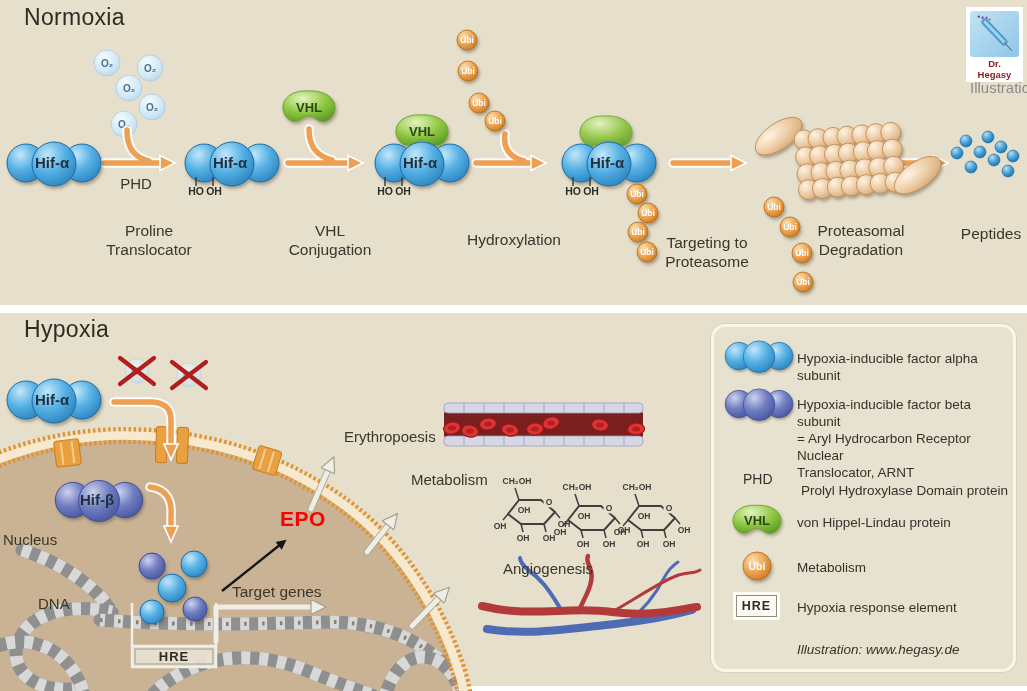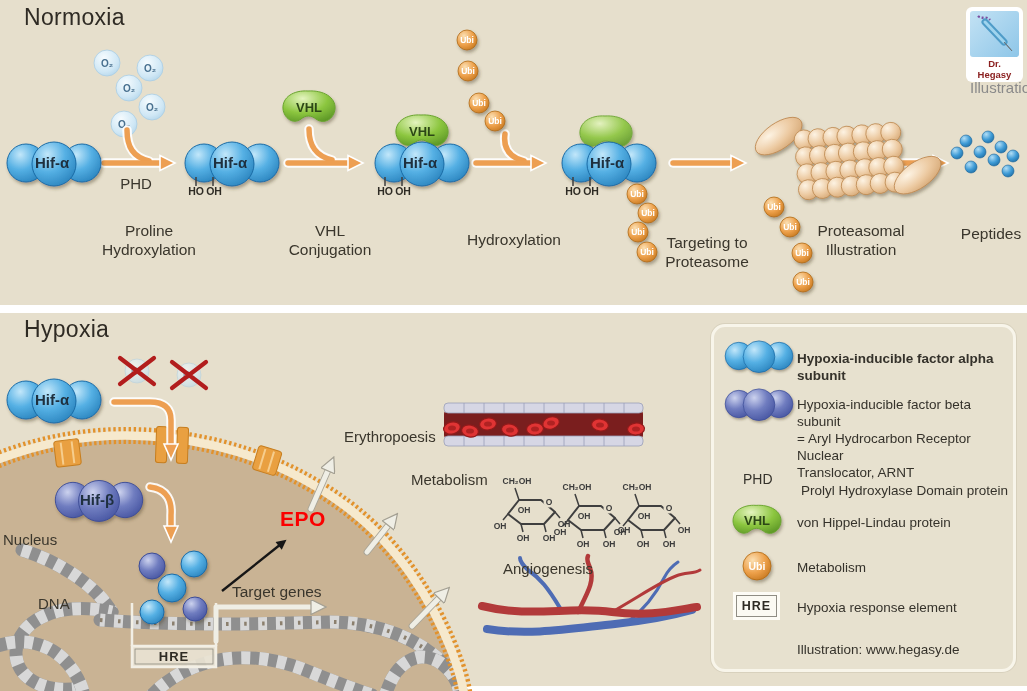--- a/index.html
+++ b/index.html
@@ -21,21 +21,21 @@
                 box-shadow:0 0 0 1px #d8d1bd; }
   .leg-text { position:absolute; left:797px; width:215px; z-index:3; color:#35322b;
               font-size:13.5px; line-height:17px; white-space:pre-line; }
   .leg-key { position:absolute; z-index:3; color:#35322b; font-size:14px; }
   #hre-chip { position:absolute; left:736px; top:595px; width:41px; height:22px; z-index:3;
               background:#fbfaf3; border:1px solid #8f8d84; box-shadow:0 0 0 3px #fdfcf6;
               display:flex; align-items:center; justify-content:center;
               font-size:12.5px; font-weight:700; color:#2e2b24; letter-spacing:1px; }
   
   #logo { position:absolute; left:966px; top:7px; width:57px; height:75px; z-index:3;
-          background:#ffffff; border-radius:6px; padding:4px 4px 2px 4px; text-align:center; }
+          background:#ffffff; border-radius:0; padding:4px 4px 2px 4px; text-align:center; }
   #logo .logo-art { width:49px; height:46px; background:linear-gradient(135deg,#c3e2f4,#8ec6e8); border-radius:3px; }
   #logo .l1 { font-size:9.5px; font-weight:700; color:#8b2020; margin-top:1px; }
   #logo .l2 { font-size:15px; color:#8a8a8a; margin-top:-1px; }
   
   svg text { text-anchor:middle; }
   .tBlob { font-size:15px; font-weight:600; fill:#1e2f3e; }
   .tVhl  { font-size:13px; font-weight:700; fill:#2c4716; }
   .tUbi  { font-size:8.5px; font-weight:700; fill:#ffffff; }
   .tUbiL { font-size:10.5px; font-weight:700; fill:#ffffff; }
   .tO2   { font-size:10px; font-weight:700; fill:#48708f; }
@@ -455,50 +455,50 @@
       <use href="#bean" class="cGreen" transform="translate(757,521) scale(0.92)" filter="url(#ds)"></use>
       <text class="tVhl" x="757" y="525">VHL</text>
       <circle class="cUbi" cx="757" cy="566" r="14" filter="url(#ds)"></circle>
       <text class="tUbiL" x="757" y="570">Ubi</text>
     </g>
   </svg>
 
   <div class="lbl title" style="left:24px; top:8px;">Normoxia</div>
   <div class="lbl" style="left:106px; top:175px; width:60px; text-align:center;">PHD</div>
   <div class="lbl step" style="left:74px;  top:221px; width:150px;">Proline
-Hydroxylation</div>
+Translocator</div>
   <div class="lbl step" style="left:255px; top:221px; width:150px;">VHL
 Conjugation</div>
   <div class="lbl step" style="left:439px; top:230px; width:150px;">Hydroxylation</div>
   <div class="lbl step" style="left:632px; top:233px; width:150px;">Targeting to
 Proteasome</div>
   <div class="lbl step" style="left:786px; top:221px; width:150px;">Proteasomal
-Illustration</div>
+Degradation</div>
   <div class="lbl step" style="left:931px; top:224px; width:120px;">Peptides</div>
 
   <div class="lbl title" style="left:24px; top:320px;">Hypoxia</div>
   <div class="lbl" style="left:3px; top:531px;">Nucleus</div>
   <div class="lbl" style="left:38px; top:595px;">DNA</div>
   <div class="lbl" style="left:232px; top:583px; font-size:15.5px;">Target genes</div>
   <div class="lbl epo" style="left:280px; top:510px;">EPO</div>
   <div class="lbl" style="left:344px; top:428px;">Erythropoesis</div>
   <div class="lbl" style="left:411px; top:471px;">Metabolism</div>
   <div class="lbl" style="left:466px; top:560px;margin-left:37px;">Angiogenesis</div>
 
-  <div class="leg-text" style="top:350px;font-weight:bold;">Hypoxia-inducible factor alpha subunit</div>
+  <div class="leg-text" style="top:350px;">Hypoxia-inducible factor alpha subunit</div>
   <div class="leg-text" style="top:396px;">Hypoxia-inducible factor beta subunit
 = Aryl Hydrocarbon Receptor Nuclear
   Translocator, ARNT</div>
   <div class="leg-key" style="left:743px; top:471px;">PHD</div>
   <div class="leg-text" style="top:482px;text-align:center;">Prolyl Hydroxylase Domain protein</div>
   <div class="leg-text" style="top:514px;">von Hippel-Lindau protein</div>
   <div class="leg-text" style="top:559px;">Metabolism</div>
   <div id="hre-chip">HRE</div>
   <div class="leg-text" style="top:599px;">Hypoxia response element</div>
-  <div class="leg-text" style="top:641px;">Illustration:  www.hegasy.de</div>
+  <div class="leg-text" style="top:641px;font-style:italic;">Illustration:  www.hegasy.de</div>
 
   <div id="logo">
     <div class="logo-art">
       <svg width="49" height="46" viewBox="0 0 49 46">
         <path d="M8,5 C12,9 16,4 20,9" stroke="#7b4fa0" stroke-width="2.4" fill="none" stroke-dasharray="2 2"></path>
         <path d="M15,11 L34,31" stroke="#4f9cc8" stroke-width="7" stroke-linecap="round"></path>
         <path d="M15,11 L34,31" stroke="#9fd4ee" stroke-width="3" stroke-linecap="round"></path>
         <path d="M34,31 L42,40 L36,33 Z" fill="#8d969c" stroke="#6d767c" stroke-width="1"></path>
       </svg>
     </div>

